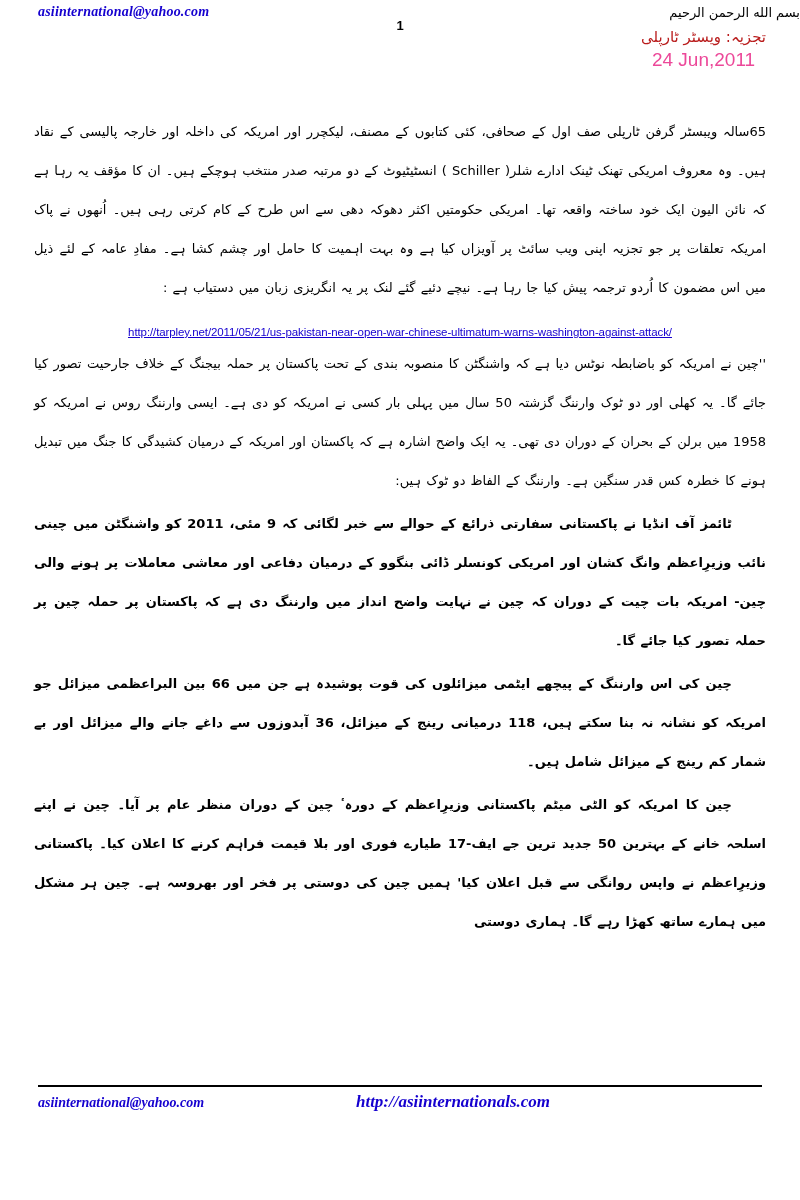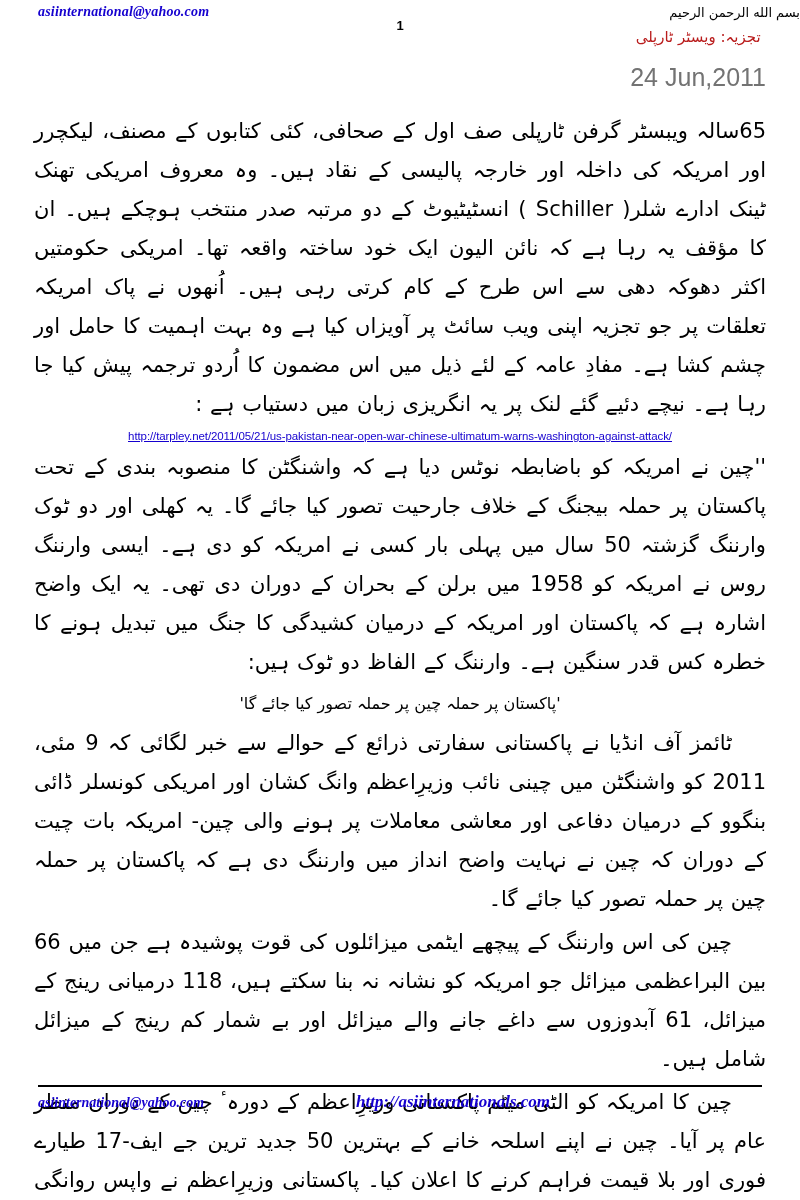--- a/index.html
+++ b/index.html
@@ -85,24 +85,24 @@
   .hdr-byline {
     font-family: "DejaVu Sans", sans-serif;
     font-size: 15px;
     color: #b91c1c;
     white-space: nowrap;
     line-height: 1.25;
   }
   .hdr-date {
     direction: ltr;
     font-family: "Liberation Sans", sans-serif;
-    font-size: 25px;
-    color: #737373;
+    font-size: 19px;
+    color: #ec4899;
     line-height: 1.25;
-    margin-top: 15px;
+    margin-top: 1px;
     text-align: center;
     white-space: nowrap;
   }
 
   .hdr-title {
     position: absolute;
     left: 0;
     right: 0;
     top: 44px;
     text-align: center;
@@ -120,40 +120,41 @@
     padding: 0 34px;
     direction: rtl;
   }
 
   p.para {
     margin: 0 0 4px 0;
     direction: rtl;
     text-align: justify;
     text-align-last: right;
     font-family: "DejaVu Sans", sans-serif;
-    font-size: 21px;
+    font-size: 13px;
     line-height: 39px;
     color: #000;
     word-spacing: 1px;
   }
   p.para.indent {
     text-indent: 34px;
+    font-weight: bold;
   }
   p.para.tight {
     margin-bottom: 0;
   }
 
   .link-line {
     direction: ltr;
     text-align: center;
     font-family: "Liberation Sans", sans-serif;
     font-size: 11.5px;
     color: #1500cf;
     text-decoration: underline;
-    margin: 6px 0 6px 0;
+    margin: 19px 0 6px 0;
     letter-spacing: -0.1px;
     white-space: nowrap;
     overflow: hidden;
   }
   .link-line a {
     color: #1500cf;
     text-decoration: underline;
   }
 
   p.quote-center {
@@ -224,26 +225,25 @@
   <div class="body-area">
 
     <p class="para">65سالہ ویبسٹر گرفن ٹارپلی صف اول کے صحافی، کئی کتابوں کے مصنف، لیکچرر اور امریکہ کی داخلہ اور خارجہ پالیسی کے نقاد ہیں۔ وہ معروف امریکی تھنک ٹینک ادارے شلر( Schiller ) انسٹیٹیوٹ کے دو مرتبہ صدر منتخب ہوچکے ہیں۔ ان کا مؤقف یہ رہا ہے کہ نائن الیون ایک خود ساختہ واقعہ تھا۔ امریکی حکومتیں اکثر دھوکہ دھی سے اس طرح کے کام کرتی رہی ہیں۔ اُنھوں نے پاک امریکہ تعلقات پر جو تجزیہ اپنی ویب سائٹ پر آویزاں کیا ہے وہ بہت اہمیت کا حامل اور چشم کشا ہے۔ مفادِ عامہ کے لئے ذیل میں اس مضمون کا اُردو ترجمہ پیش کیا جا رہا ہے۔ نیچے دئیے گئے لنک پر یہ انگریزی زبان میں دستیاب ہے :</p>
 
     <div class="link-line">
       <a href="#">http://tarpley.net/2011/05/21/us-pakistan-near-open-war-chinese-ultimatum-warns-washington-against-attack/</a>
     </div>
 
     <p class="para">''چین نے امریکہ کو باضابطہ نوٹس دیا ہے کہ واشنگٹن کا منصوبہ بندی کے تحت پاکستان پر حملہ بیجنگ کے خلاف جارحیت تصور کیا جائے گا۔     یہ کھلی اور دو ٹوک وارننگ گزشتہ 50 سال میں پہلی بار کسی نے امریکہ کو دی ہے۔ ایسی وارننگ روس نے امریکہ کو 1958 میں برلن کے بحران کے دوران دی تھی۔ یہ ایک واضح اشارہ ہے کہ پاکستان اور امریکہ کے درمیان کشیدگی کا جنگ میں تبدیل ہونے کا خطرہ کس قدر سنگین ہے۔ وارننگ کے الفاظ دو ٹوک ہیں:</p>
 
-    <p class="quote-center">'پاکستان پر حملہ چین پر حملہ تصور کیا جائے گا'</p>
 
 
     <p class="para indent">ٹائمز آف انڈیا نے پاکستانی سفارتی ذرائع کے حوالے سے خبر لگائی کہ 9 مئی، 2011 کو  واشنگٹن میں چینی نائب وزیرِاعظم  وانگ کشان  اور امریکی کونسلر ڈائی بنگوو کے درمیان  دفاعی اور معاشی معاملات پر ہونے والی چین- امریکہ  بات چیت  کے دوران کہ چین نے نہایت واضح انداز میں وارننگ دی ہے کہ پاکستان پر حملہ چین پر حملہ تصور کیا جائے گا۔</p>
 
-    <p class="para indent">چین کی اس وارننگ کے پیچھے ایٹمی میزائلوں کی قوت پوشیدہ ہے جن میں 66 بین البراعظمی میزائل  جو امریکہ کو نشانہ نہ بنا سکتے ہیں، 118 درمیانی رینج کے میزائل، 61 آبدوزوں سے داغے جانے والے میزائل اور بے شمار کم رینج کے میزائل شامل ہیں۔</p>
+    <p class="para indent">چین کی اس وارننگ کے پیچھے ایٹمی میزائلوں کی قوت پوشیدہ ہے جن میں 66 بین البراعظمی میزائل  جو امریکہ کو نشانہ نہ بنا سکتے ہیں، 118 درمیانی رینج کے میزائل، 36 آبدوزوں سے داغے جانے والے میزائل اور بے شمار کم رینج کے میزائل شامل ہیں۔</p>
 
 
     <p class="para indent tight">چین کا امریکہ کو الٹی میٹم پاکستانی وزیرِاعظم کے دورہٴ چین کے دوران منظر عام پر آیا۔ چین نے اپنے اسلحہ خانے کے بہترین  50 جدید ترین جے ایف-17 طیارے  فوری اور بلا قیمت فراہم کرنے کا اعلان کیا۔ پاکستانی وزیرِاعظم نے واپس روانگی سے قبل اعلان کیا' ہمیں چین کی دوستی پر فخر اور بھروسہ ہے۔ چین ہر مشکل میں ہمارے ساتھ کھڑا رہے گا۔ ہماری دوستی</p>
   </div>
 
   <div class="footer">
     <div class="ftr-email">asiinternational@yahoo.com</div>
     <div class="ftr-site">http://asiinternationals.com</div>
   </div>
 

